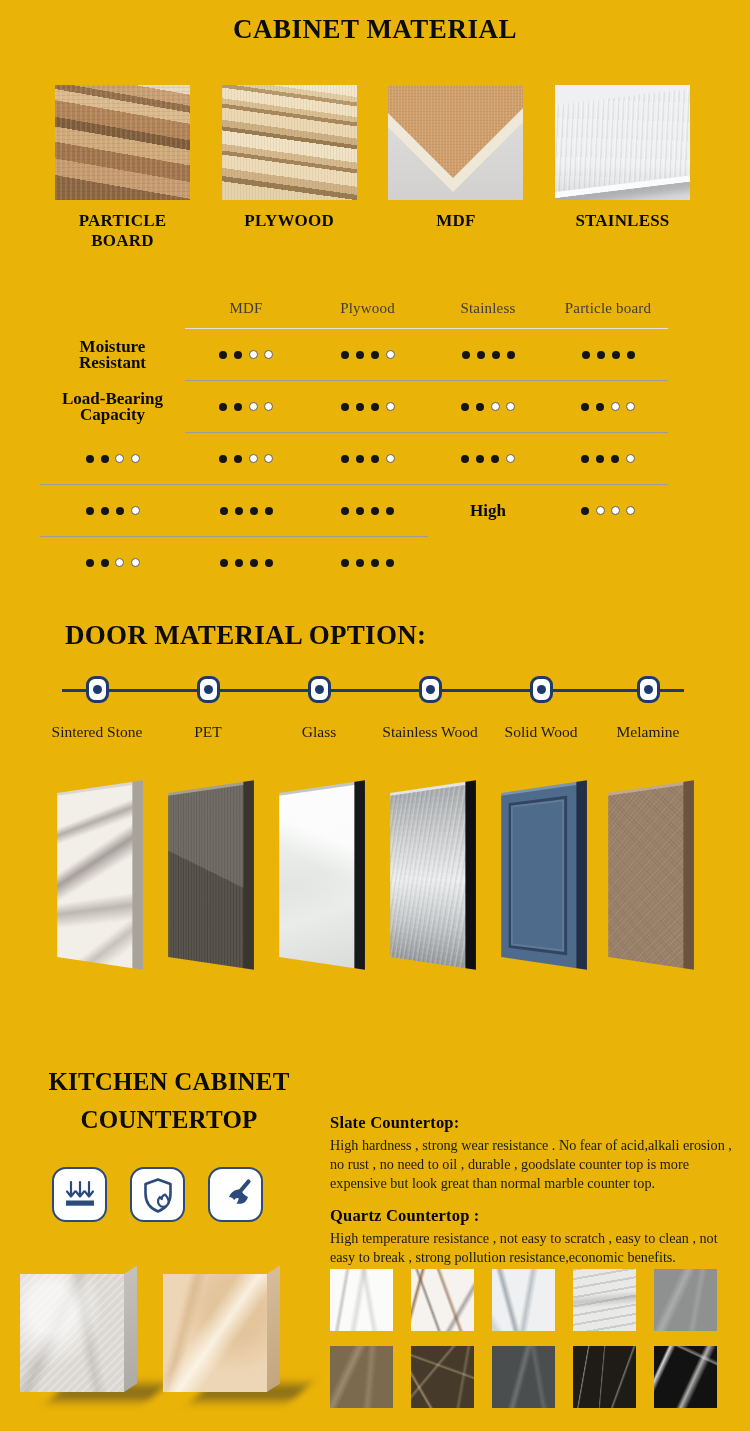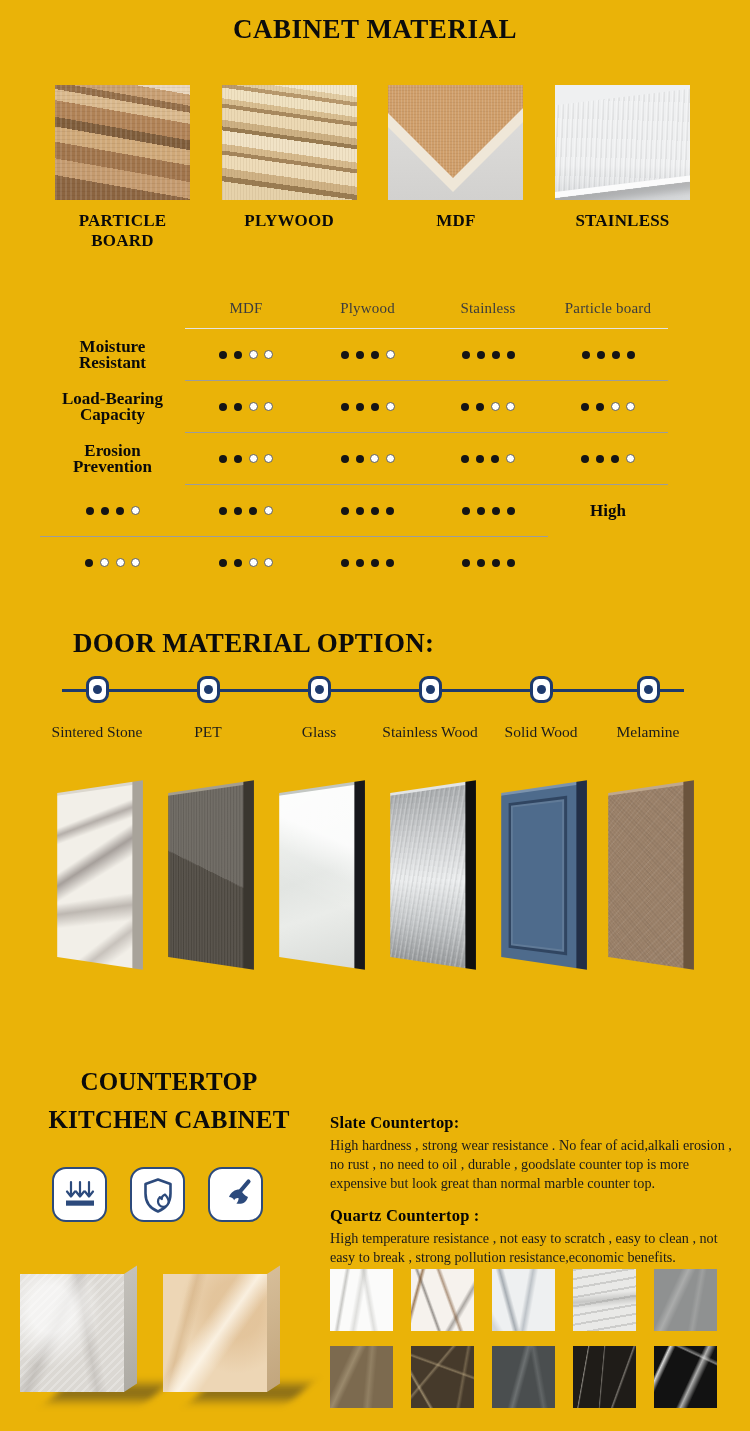--- a/index.html
+++ b/index.html
@@ -53,21 +53,21 @@
   .th.empty{ border-bottom:none; }
   .rowlab{ display:flex; align-items:center; justify-content:center; text-align:center;
            font-size:17px; font-weight:700; line-height:16px; white-space:pre-line; color:#0a0a0a; }
   .cell{ height:51px; display:flex; align-items:center; justify-content:center; border-bottom:1px solid #9c9c9c; }
   .cell.nob{ border-bottom:none; }
   .dot{ display:inline-block; border-radius:50%; }
   .dot.f{ width:8px; height:8px; background:#151515; margin:0 3.5px; }
   .dot.o{ width:7px; height:7px; border:1.4px solid #5e5e5e; background:#fff; margin:0 3.2px; }
 
   
-  .door-title{ position:absolute; top:612px; left:57px; margin:16px; font-size:27px; font-weight:700;
+  .door-title{ position:absolute; top:612px; left:57px; margin:8px; font-size:27px; font-weight:700;
                letter-spacing:.3px; color:#0c0c0c; }
   .tl-line{ position:absolute; top:689px; left:62px; width:622px; height:2.5px; background:#1e3a6d; }
   .tl-node{ position:absolute; top:676px; width:23px; height:27px; box-sizing:border-box;
             border:3.2px solid #1e3a6d; border-radius:9px; background:#fff;
             display:flex; align-items:center; justify-content:center; }
   .tl-node i{ width:9px; height:9px; border-radius:50%; background:#1e3a6d; }
   .tl-label{ position:absolute; top:723px; width:130px; text-align:center; font-size:15.5px; color:#1c1c1c; }
 
   .door{ position:absolute; top:779px; width:92px; height:200px; }
   .slab{ width:92px; height:176px; margin-top:8px; display:flex;
@@ -254,22 +254,20 @@
         <span class="dot f"></span>
         <span class="dot o"></span>
         <span class="dot o"></span>
       </div>
       <div class="cell">
         <span class="dot f"></span>
         <span class="dot f"></span>
         <span class="dot o"></span>
         <span class="dot o"></span>
       </div>
-      <div class="rowlab">Erosion
-Prevention</div>
       <div class="cell">
         <span class="dot f"></span>
         <span class="dot f"></span>
         <span class="dot o"></span>
         <span class="dot o"></span>
       </div>
       <div class="cell">
         <span class="dot f"></span>
         <span class="dot f"></span>
         <span class="dot o"></span>
@@ -401,22 +399,22 @@
       </div>
       <div class="door" style="left: 602px;">
         <div class="slab door-melamine">
           <div class="front"></div>
           <div class="edge"></div>
         </div>
       </div>
     </div>
 
   <div class="ct-head">
+    <div>KITCHEN CABINET</div>
     <div>COUNTERTOP</div>
-    <div>KITCHEN CABINET</div>
   </div>
 
   <div class="ct-icons">
     <span class="ct-icon">
       <svg width="38" height="38" viewBox="0 0 38 38" fill="none">
         <g stroke="#2c4a7c" stroke-width="2.2" stroke-linecap="round" stroke-linejoin="round">
           <path d="M10 6 V20 M6 15.5 L10 20.5 L14 15.5"></path>
           <path d="M19 6 V20 M15 15.5 L19 20.5 L23 15.5"></path>
           <path d="M28 6 V20 M24 15.5 L28 20.5 L32 15.5"></path>
         </g>

